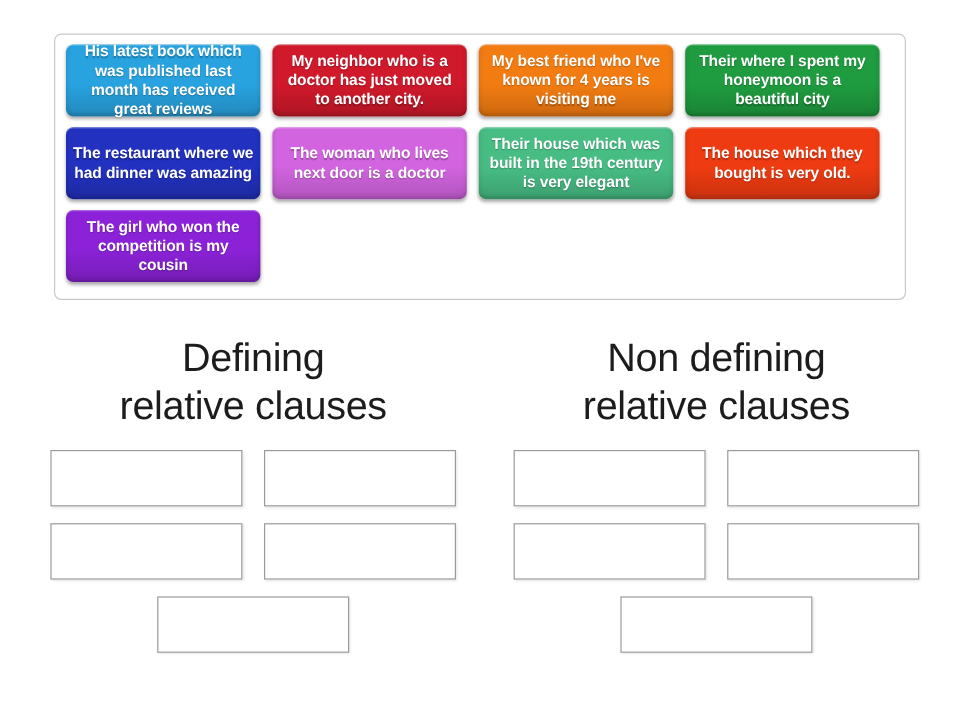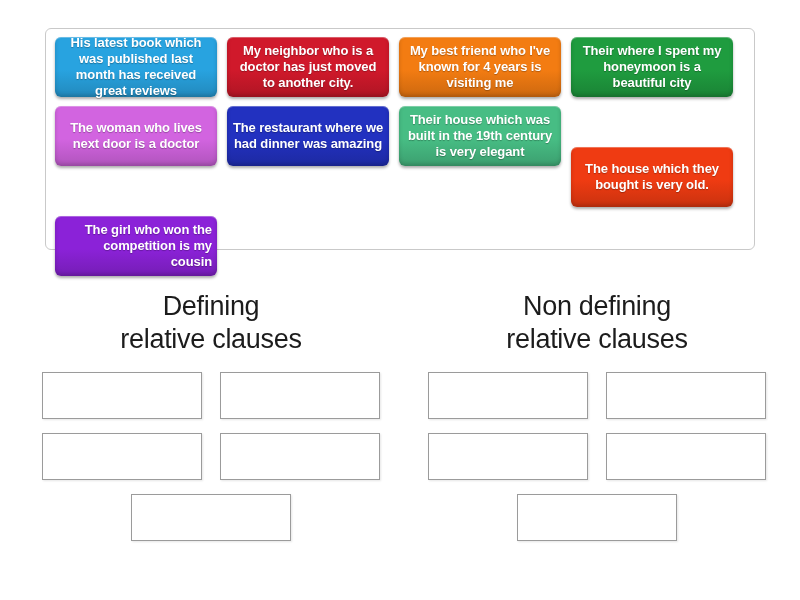--- a/index.html
+++ b/index.html
@@ -73,26 +73,26 @@
   .column {
     position: absolute;
     top: 278px;
     width: 370px;
   }
   #column-left  { left: 26px; }
   #column-right { left: 412px; }
 
   .column-title {
     text-align: center;
-    font-size: 27px;
+    font-size: 33px;
     font-weight: 400;
     color: #1c1c1c;
     line-height: 1.22;
     letter-spacing: -0.3px;
-    margin: 12px 0 16px 0;
+    margin: 0 0 16px 0;
     white-space: pre-line;
   }
 
   .dropzone-grid {
     display: flex;
     flex-wrap: wrap;
     justify-content: center;
     gap: 14px 18px;
     width: 370px;
   }
@@ -122,36 +122,36 @@
       </div>
       <div class="tile" style="background: linear-gradient(rgb(243, 124, 18) 0%, rgb(243, 124, 18) 55%, rgb(204, 104, 15) 100%);">
         <span>My best friend who I've known for 4 years is visiting me</span>
       </div>
       <div class="tile" style="background: linear-gradient(rgb(31, 156, 63) 0%, rgb(31, 156, 63) 55%, rgb(26, 131, 53) 100%);">
         <span>Their where I spent my honeymoon is a beautiful city</span>
       </div>
     </div>
 
     <div class="tile-row">
+      <div class="tile" style="background: linear-gradient(rgb(34, 49, 192) 0%, rgb(34, 49, 192) 55%, rgb(29, 41, 161) 100%);">
+        <span>The restaurant where we had dinner was amazing</span>
+      </div>
       <div class="tile" style="background: linear-gradient(rgb(210, 100, 224) 0%, rgb(210, 100, 224) 55%, rgb(176, 84, 188) 100%);">
         <span>The woman who lives next door is a doctor</span>
-      </div>
-      <div class="tile" style="background: linear-gradient(rgb(34, 49, 192) 0%, rgb(34, 49, 192) 55%, rgb(29, 41, 161) 100%);">
-        <span>The restaurant where we had dinner was amazing</span>
       </div>
       <div class="tile" style="background: linear-gradient(rgb(71, 189, 132) 0%, rgb(71, 189, 132) 55%, rgb(60, 159, 111) 100%);">
         <span>Their house which was built in the 19th century is very elegant</span>
       </div>
-      <div class="tile" style="background: linear-gradient(rgb(239, 59, 18) 0%, rgb(239, 59, 18) 55%, rgb(201, 50, 15) 100%); margin-top: 41px;">
+      <div class="tile" style="background: linear-gradient(rgb(239, 59, 18) 0%, rgb(239, 59, 18) 55%, rgb(201, 50, 15) 100%);">
         <span>The house which they bought is very old.</span>
       </div>
     </div>
 
     <div class="tile-row">
-      <div class="tile" style="background: linear-gradient(rgb(139, 34, 216) 0%, rgb(139, 34, 216) 55%, rgb(117, 29, 181) 100%); text-align: right;">
+      <div class="tile" style="background: linear-gradient(rgb(139, 34, 216) 0%, rgb(139, 34, 216) 55%, rgb(117, 29, 181) 100%);">
         <span>The girl who won the competition is my cousin</span>
       </div>
       <div class="tile-spacer"></div>
       <div class="tile-spacer"></div>
     </div>
 
   </div>
 
   <div class="column" id="column-left">
     <div class="column-title">Defining

